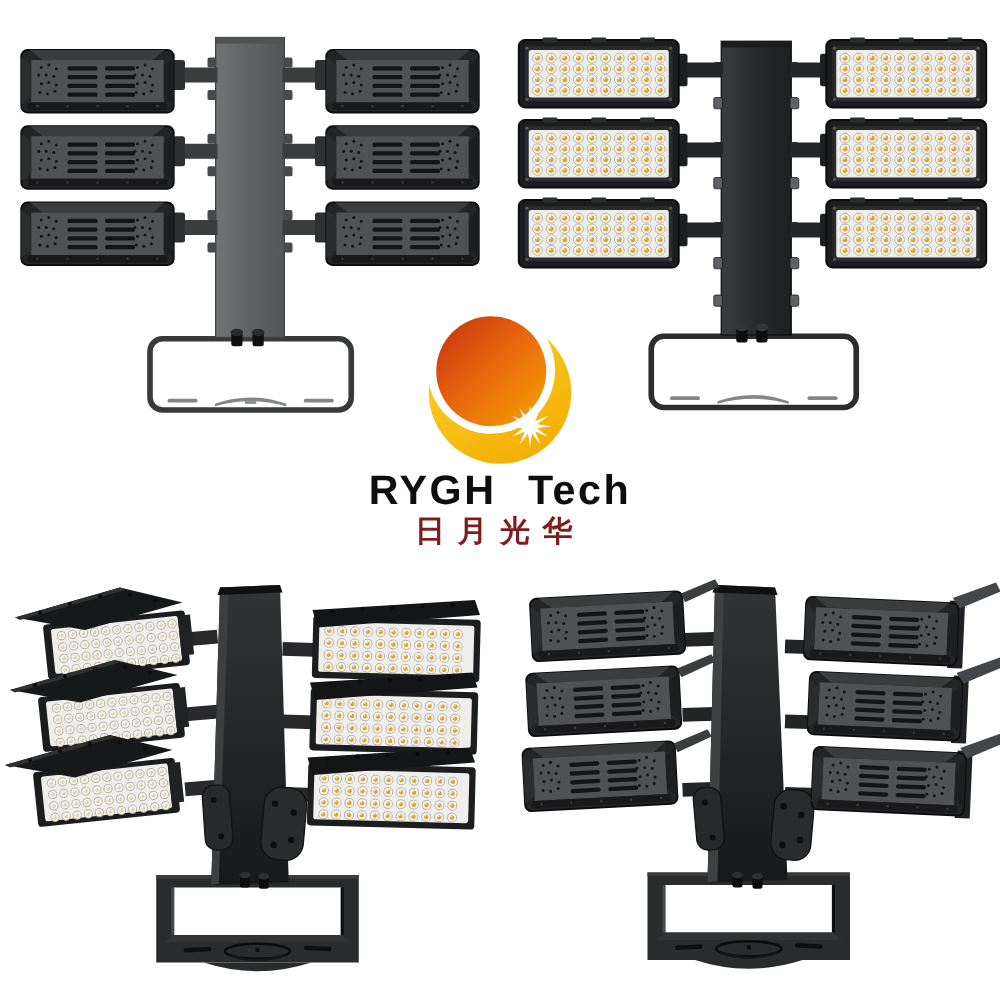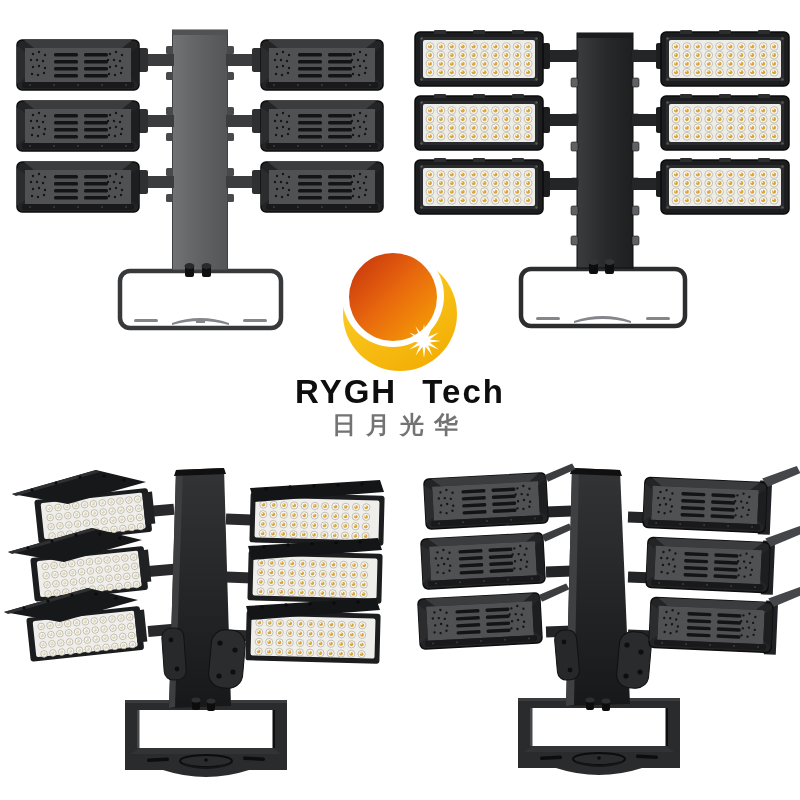--- a/index.html
+++ b/index.html
@@ -3,21 +3,21 @@
 <meta charset="utf-8">
 <style>
   html,body{margin:0;padding:0;background:#fff;}
   .canvas{position:relative;width:800px;height:800px;background:#fff;overflow:hidden;
           font-family:"Liberation Sans",sans-serif;}
   .scene{position:absolute;left:0;top:0;width:800px;height:800px;}
   .logo{position:absolute;left:0;right:0;top:250px;text-align:center;pointer-events:none;}
   .logo-mark{width:122px;height:122px;display:block;margin:0 auto;}
   .brand-en{font-weight:bold;font-size:33px;line-height:1.05;letter-spacing:2px;word-spacing:14px;
             color:#0e0e0e;margin-top:3px;}
-  .brand-cn{font-weight:bold;font-size:24px;line-height:1.15;letter-spacing:10px;color:#737373;
+  .brand-cn{font-weight:bold;font-size:24px;line-height:1.15;letter-spacing:10px;color:#7f1d1d;
             margin-top:2px;font-family:"DejaVu Sans","Liberation Sans",sans-serif;}
 </style>
 </head>
 <body>
 
 <div class="canvas">
 
 <svg class="scene" viewBox="0 0 800 800" xmlns="http://www.w3.org/2000/svg">
   <defs>
     <linearGradient id="gradColGray" x1="0" y1="0" x2="1" y2="0">

